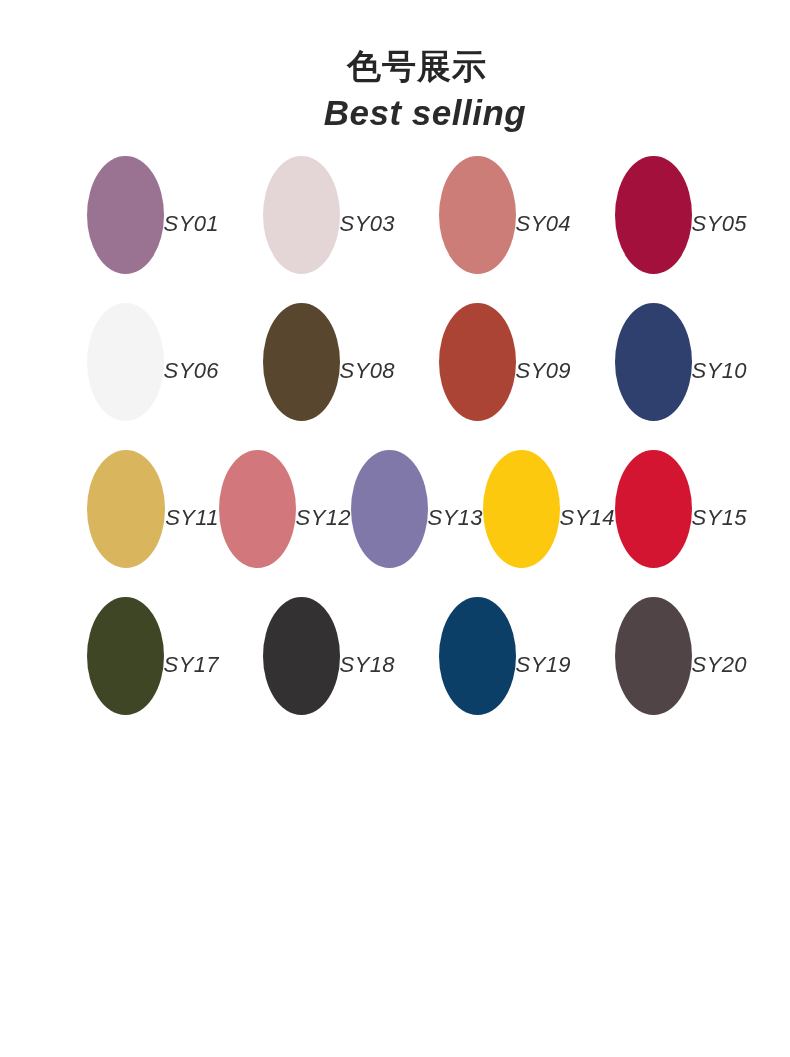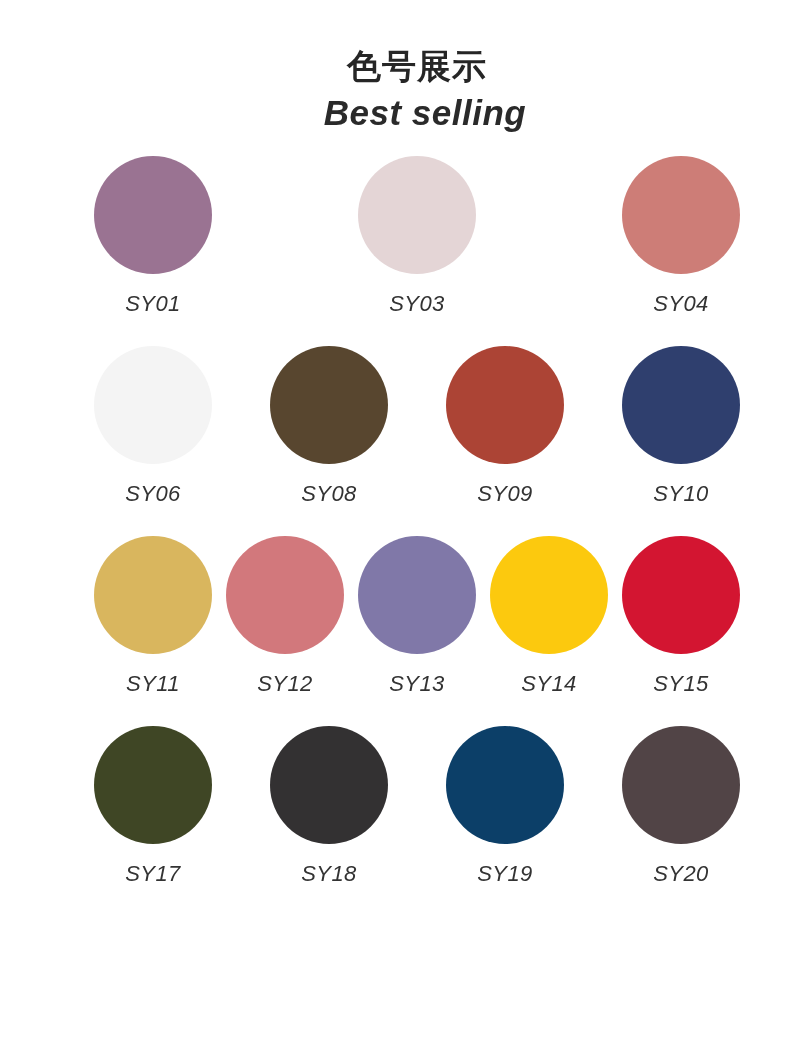--- a/index.html
+++ b/index.html
@@ -60,21 +60,21 @@
   }
   .swatch-row {
     display: flex;
     justify-content: space-between;
     align-items: flex-start;
     margin-bottom: 29px;
   }
   .swatch {
     width: 132px;
     display: flex;
-    flex-direction: column;
+    flex-direction: row;
     align-items: center;
   }
   .swatch-dot {
     width: 118px;
     height: 118px;
     border-radius: 50%;
     display: block;
   }
   .swatch-label {
     margin-top: 17px;
@@ -103,20 +103,24 @@
           <span class="swatch-dot" style="background: rgb(154, 115, 146);"></span>
           <span class="swatch-label">SY01</span>
         </div>
         <div class="swatch">
           <span class="swatch-dot" style="background: rgb(228, 213, 214);"></span>
           <span class="swatch-label">SY03</span>
         </div>
         <div class="swatch">
           <span class="swatch-dot" style="background: rgb(205, 125, 119);"></span>
           <span class="swatch-label">SY04</span>
+        </div>
+        <div class="swatch">
+          <span class="swatch-dot" style="background: rgb(164, 16, 60);"></span>
+          <span class="swatch-label">SY05</span>
         </div>
       </div>
       <div class="swatch-row">
         <div class="swatch">
           <span class="swatch-dot" style="background: rgb(244, 244, 244);"></span>
           <span class="swatch-label">SY06</span>
         </div>
         <div class="swatch">
           <span class="swatch-dot" style="background: rgb(88, 70, 47);"></span>
           <span class="swatch-label">SY08</span>

